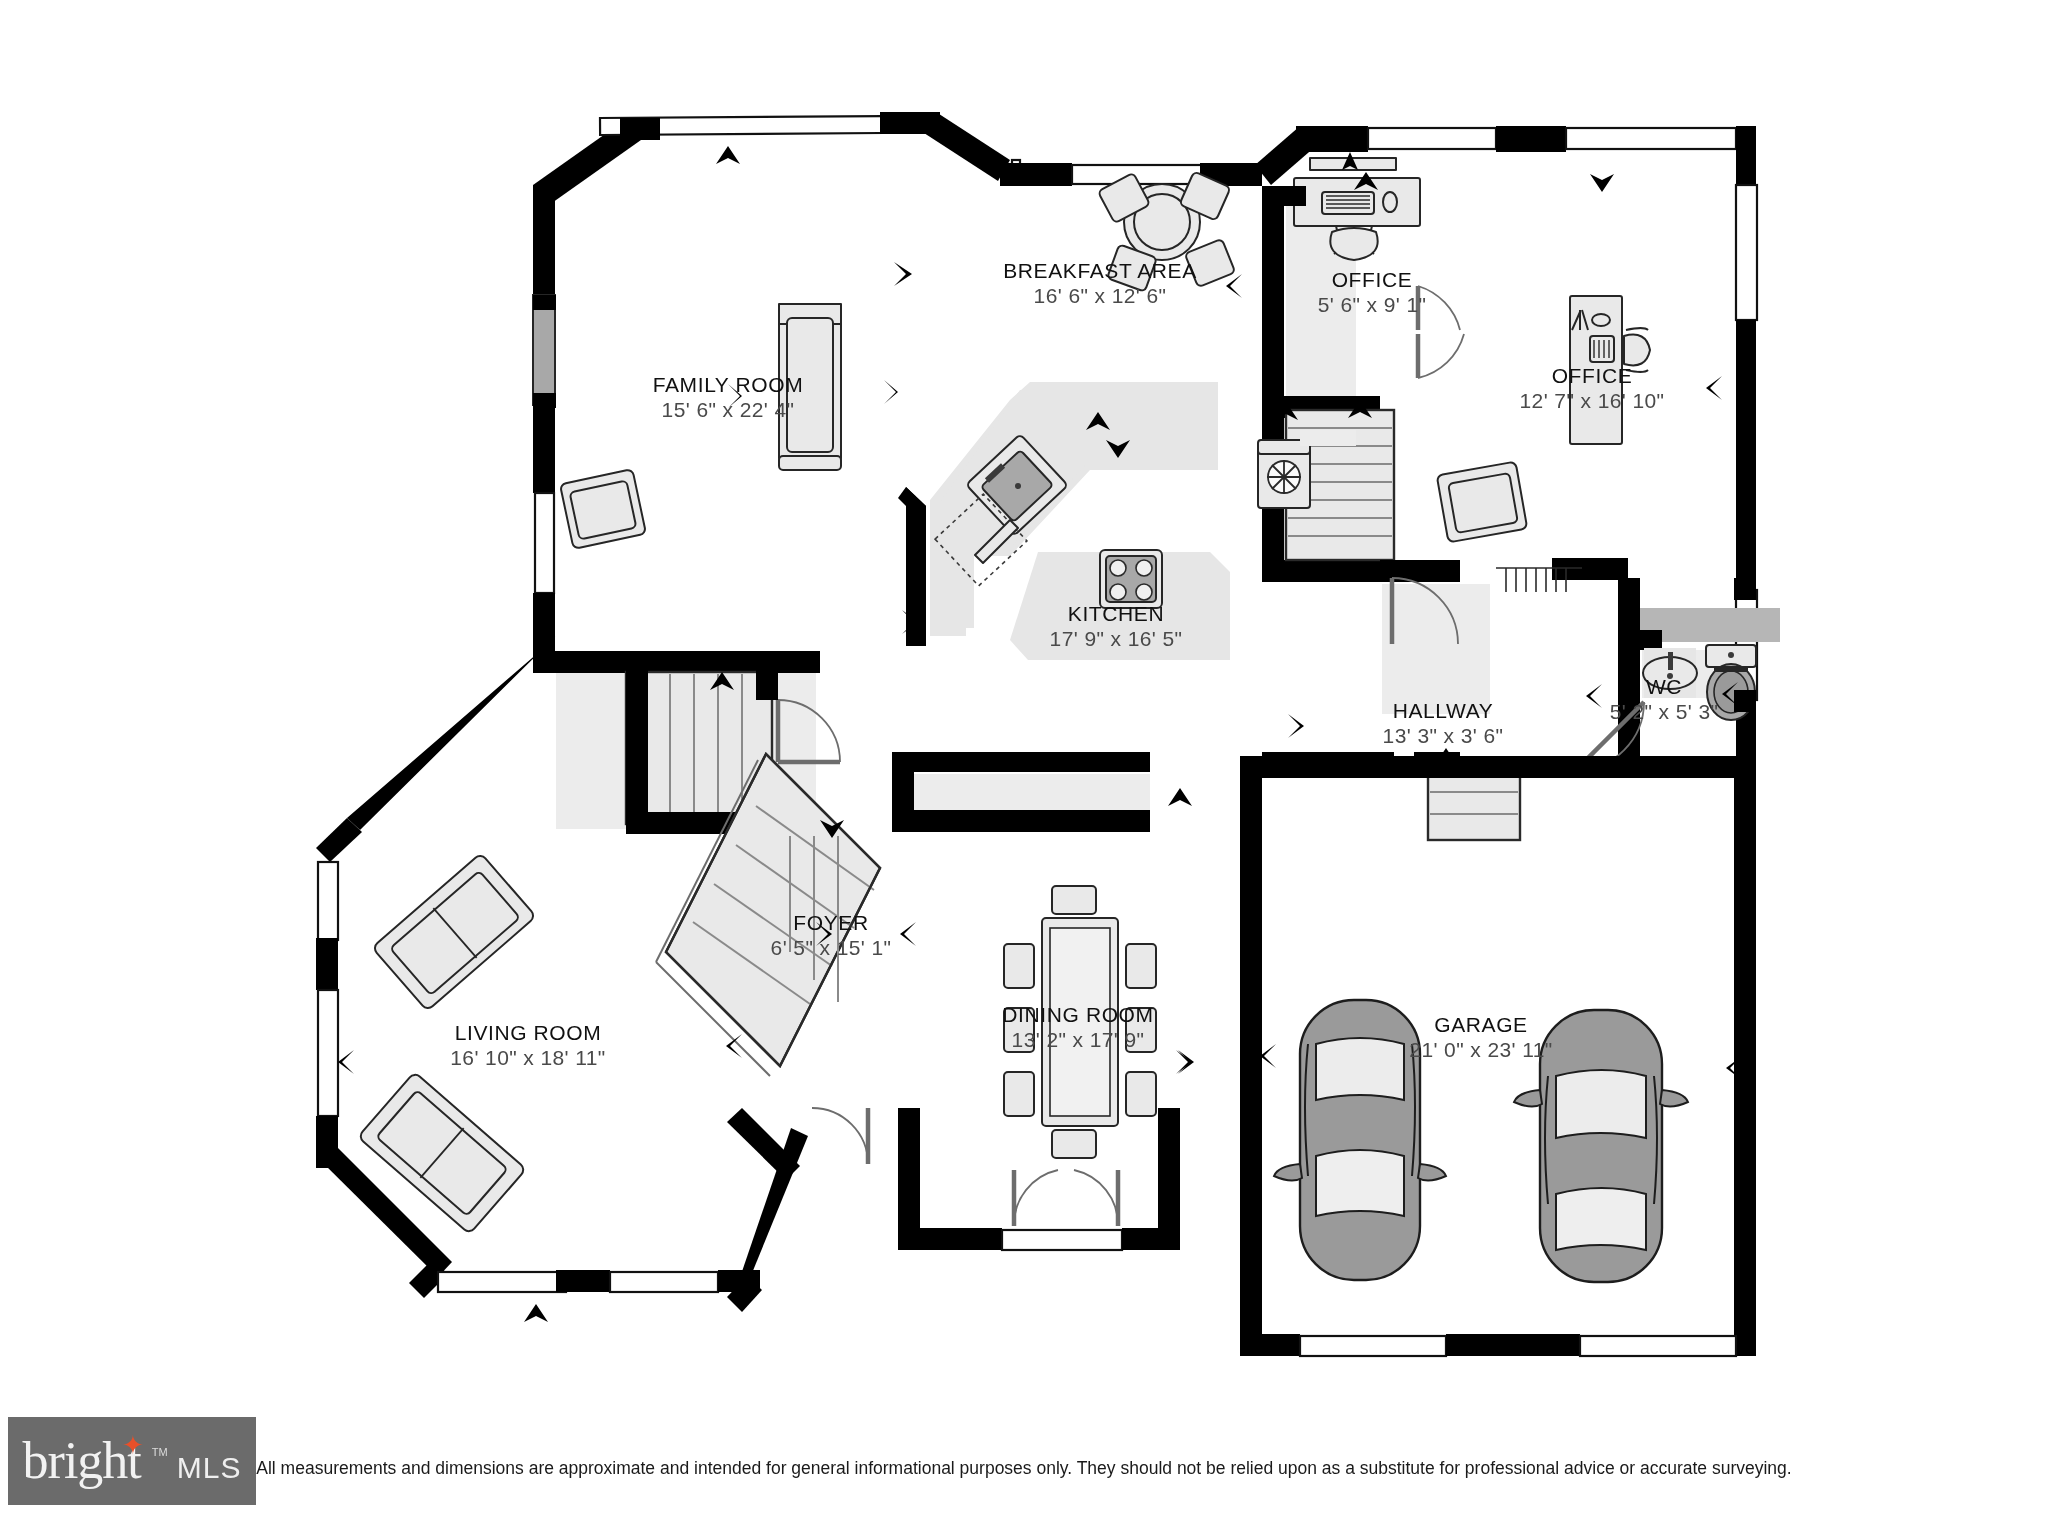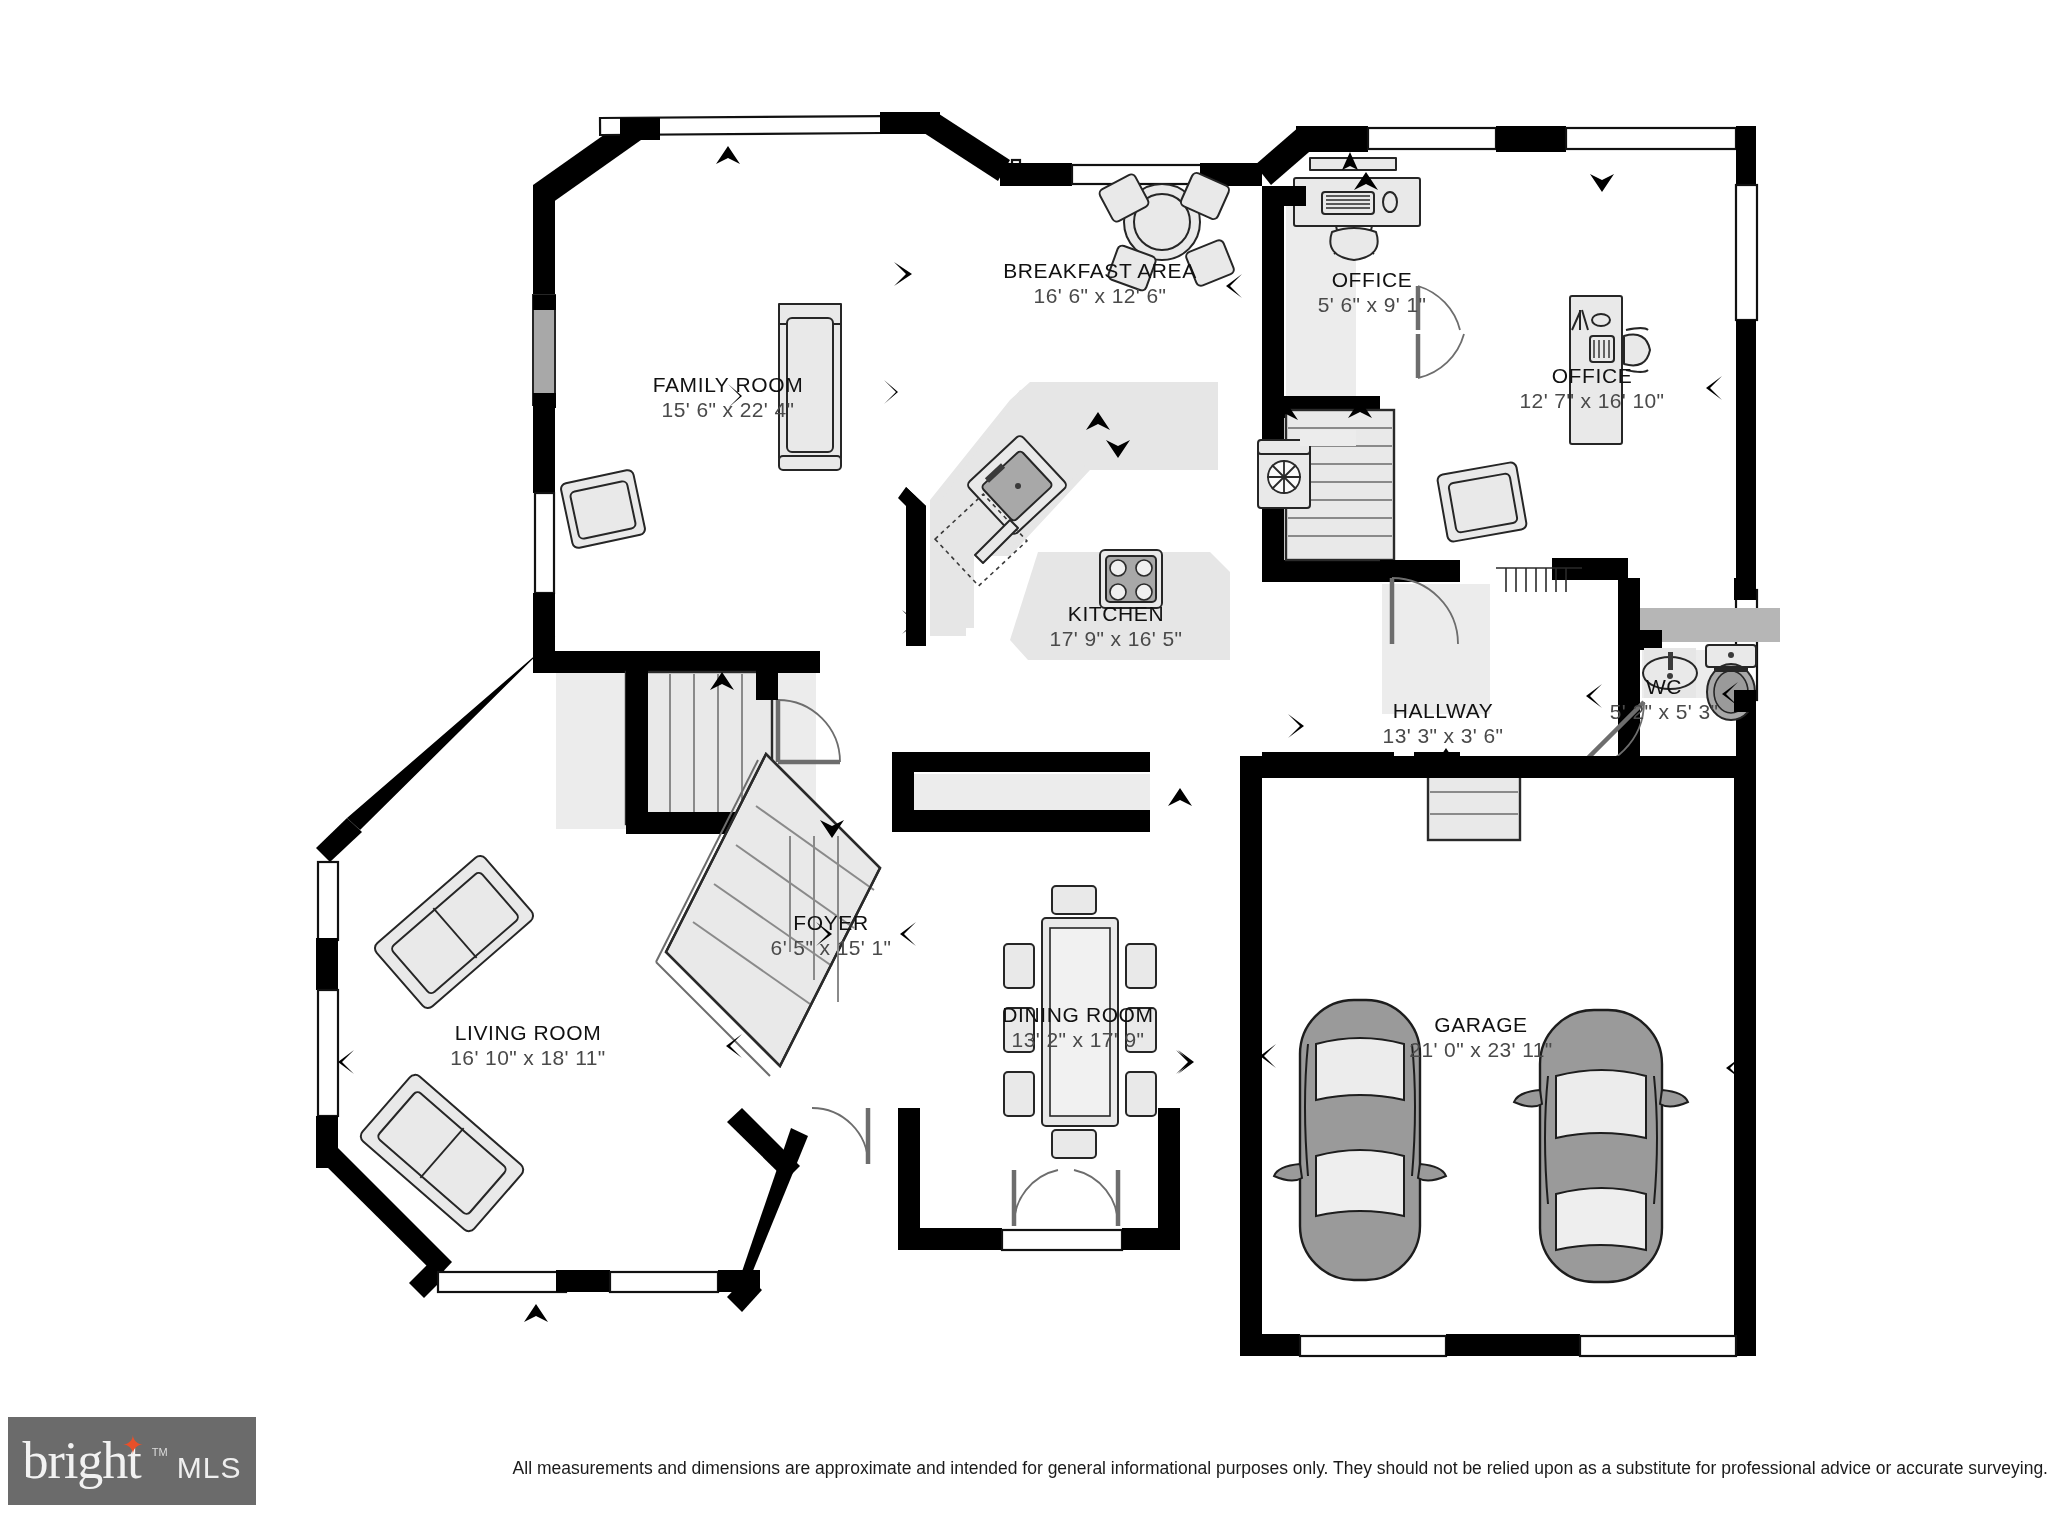--- a/index.html
+++ b/index.html
@@ -33,21 +33,21 @@
   #mls-logo{position:absolute;left:8px;bottom:10px;width:248px;height:88px;background:#6b6b6b;
             display:flex;align-items:center;justify-content:center;}
   .logo-wrap{display:flex;align-items:baseline;}
   .logo-bright{font-family:"Liberation Serif",serif;font-size:52px;color:#f2f2f2;
                letter-spacing:-1px;position:relative;line-height:1;}
   .logo-star{position:absolute;right:-2px;top:-2px;color:#e8502a;font-size:26px;line-height:1;}
   .logo-tm{font-family:"Liberation Sans",sans-serif;font-size:11px;color:#dcdcdc;
            vertical-align:super;margin-left:11px;position:relative;top:-22px;}
   .logo-mls{font-family:"Liberation Sans",sans-serif;font-size:30px;color:#efefef;
             letter-spacing:1px;margin-left:9px;}
-  #disclaimer{position:absolute;left:0;bottom:36px;width:2048px;text-align:right;
+  #disclaimer{position:absolute;left:0;bottom:36px;width:2048px;text-align:center;
               font-family:"Liberation Sans",sans-serif;font-size:17.5px;color:#1a1a1a;}
 </style>
 </head>
 <body>
 
 <div id="plan-root">
 
 <svg id="floorplan" viewBox="0 0 2048 1515">
 
   <g>

